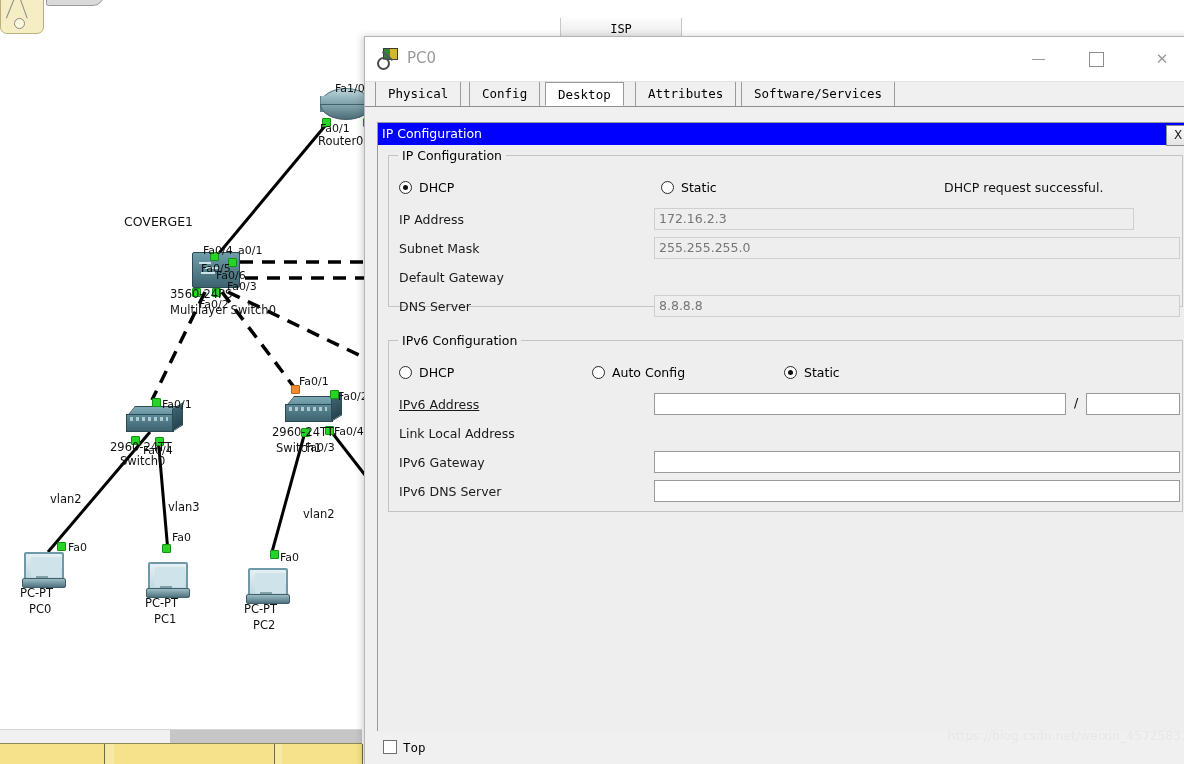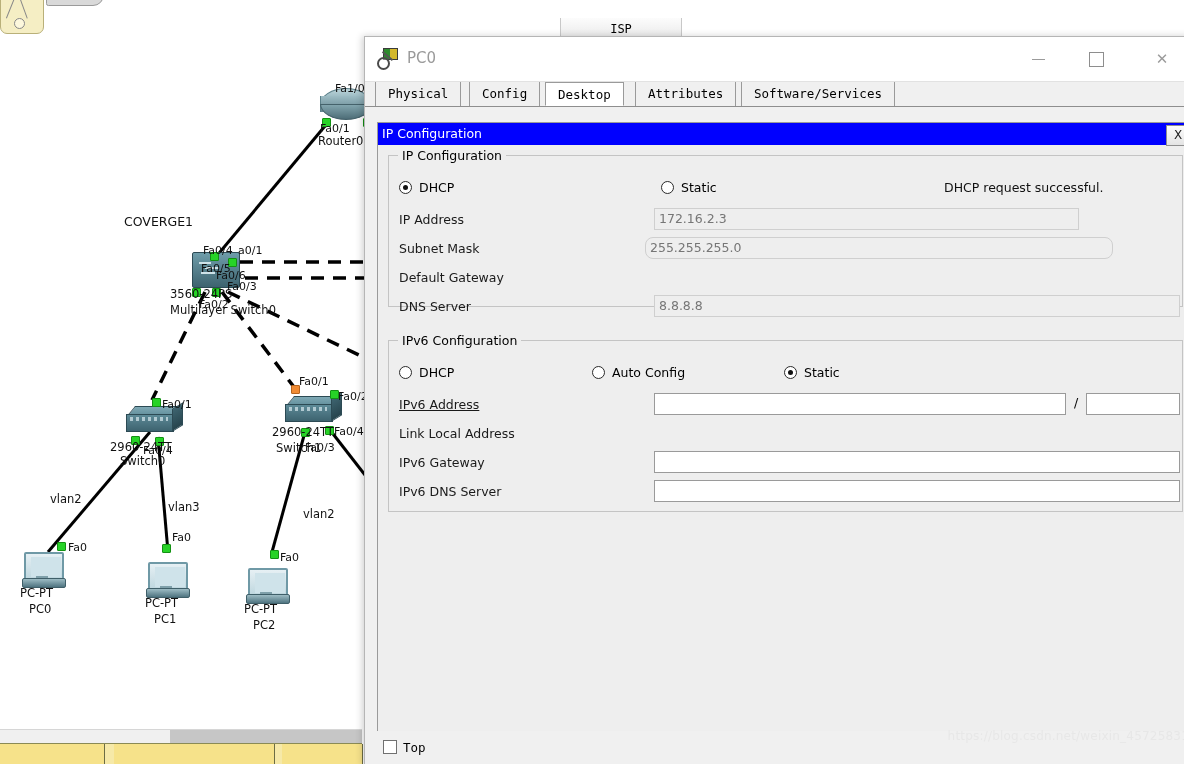--- a/index.html
+++ b/index.html
@@ -329,24 +329,24 @@
 
       <div class="radio on" style="left:10px;top:25px;"></div>
       <div class="rlabel" style="left:30px;top:24px;">DHCP</div>
 
       <div class="radio" style="left:272px;top:25px;"></div>
       <div class="rlabel" style="left:292px;top:24px;">Static</div>
 
       <div id="dhcp-status" style="top:24px;">DHCP request successful.</div>
 
       <div class="flabel" style="left:10px;top:56px;">IP Address</div>
-      <div class="tbox ro" style="left:265px;top:52px;width:425px;">172.16.2.3</div>
+      <div class="tbox ro" style="left:265px;top:52px;width:480px;">172.16.2.3</div>
 
       <div class="flabel" style="left:10px;top:85px;">Subnet Mask</div>
-      <div class="tbox ro" style="left:256px;top:81px;width:468px;border-radius:8px;">255.255.255.0</div>
+      <div class="tbox ro" style="left:265px;top:81px;width:526px;">255.255.255.0</div>
 
       <div class="flabel" style="left:10px;top:114px;">Default Gateway</div>
 
       <div class="flabel" style="left:10px;top:143px;">DNS Server</div>
       <div class="tbox ro" style="left:265px;top:139px;width:526px;">8.8.8.8</div>
     </div>
 
     <div class="group" style="top:217px;height:170px;">
       <div class="gtitle">IPv6 Configuration</div>
 

